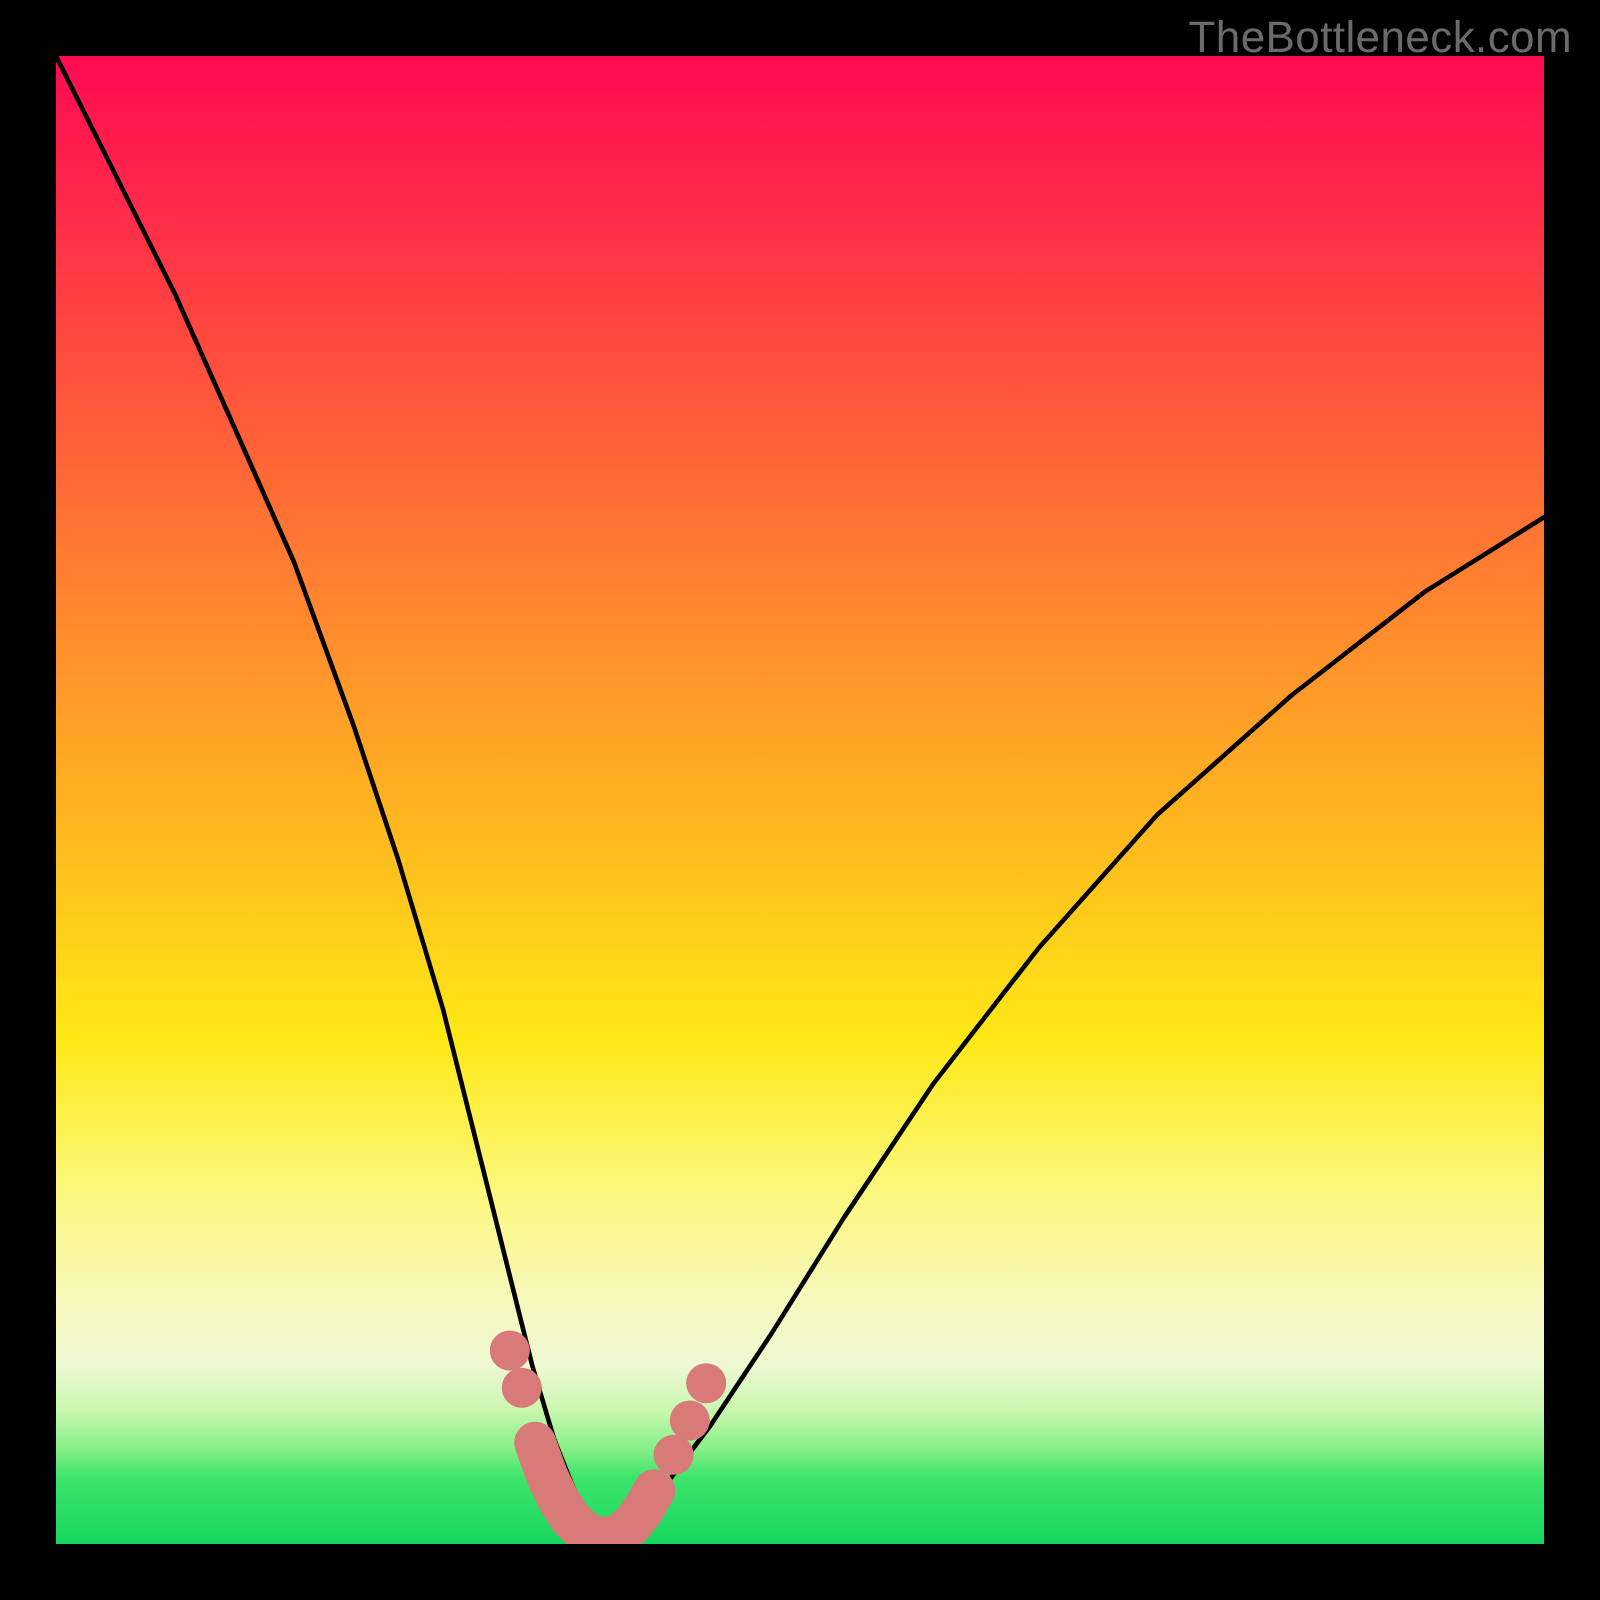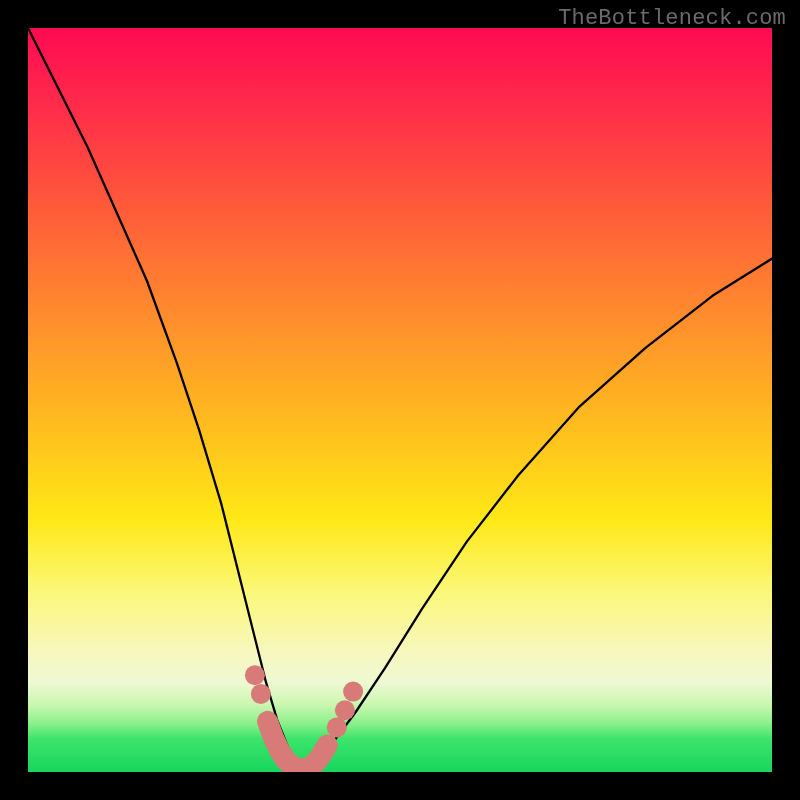--- a/index.html
+++ b/index.html
@@ -50,21 +50,20 @@
   }
   .watermark {
     position: absolute;
     top: 6px;
     right: 14px;
     color: #6a6a6a;
     font-size: 22px;
     font-weight: 500;
     letter-spacing: 0.2px;
     user-select: none;
-    font-family: Liberation Mono, monospace;
   }
   svg.curves {
     position: absolute;
     inset: 0;
   }
 </style>
 </head>
 <body>
 
 <div class="frame">

